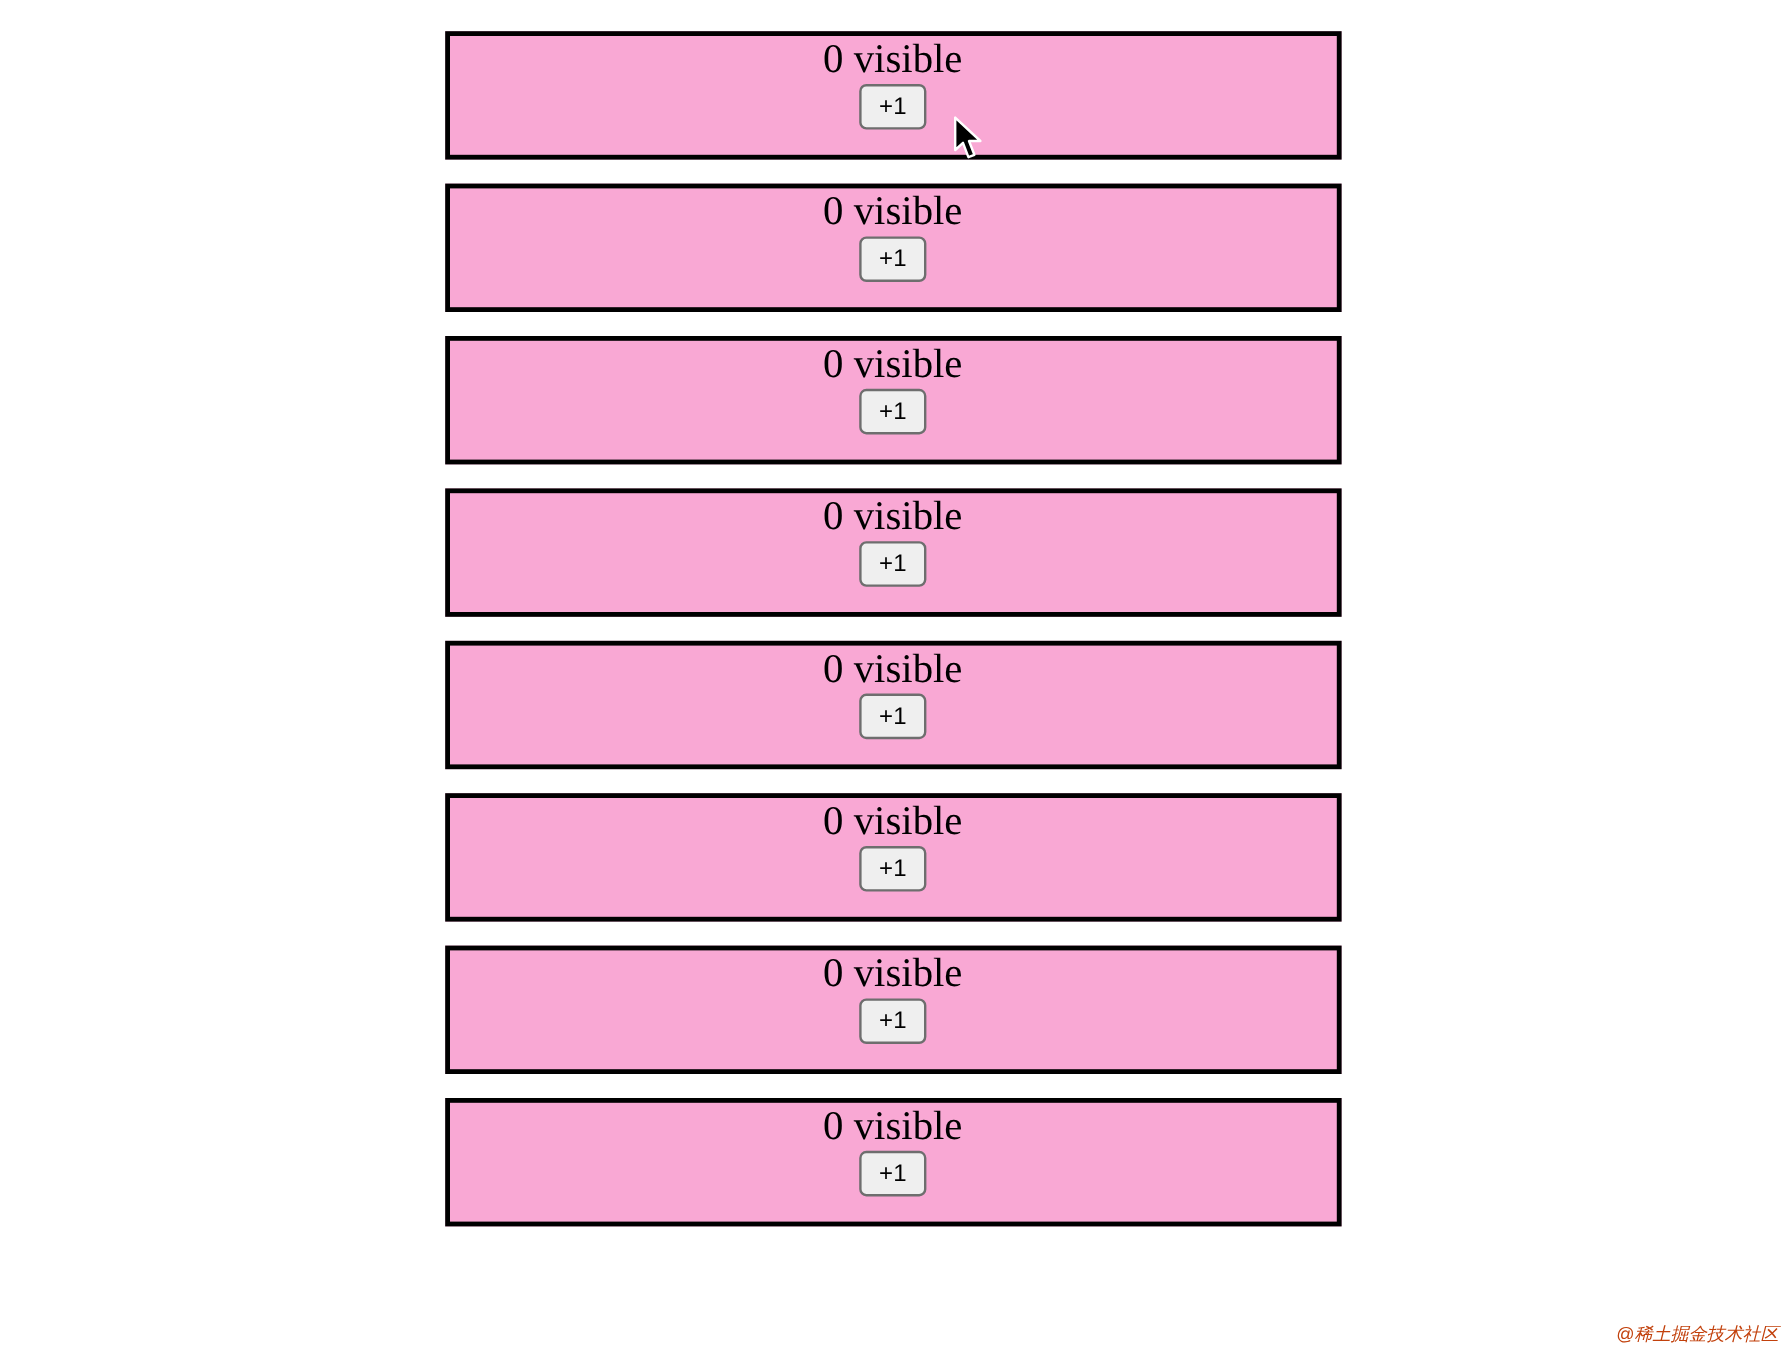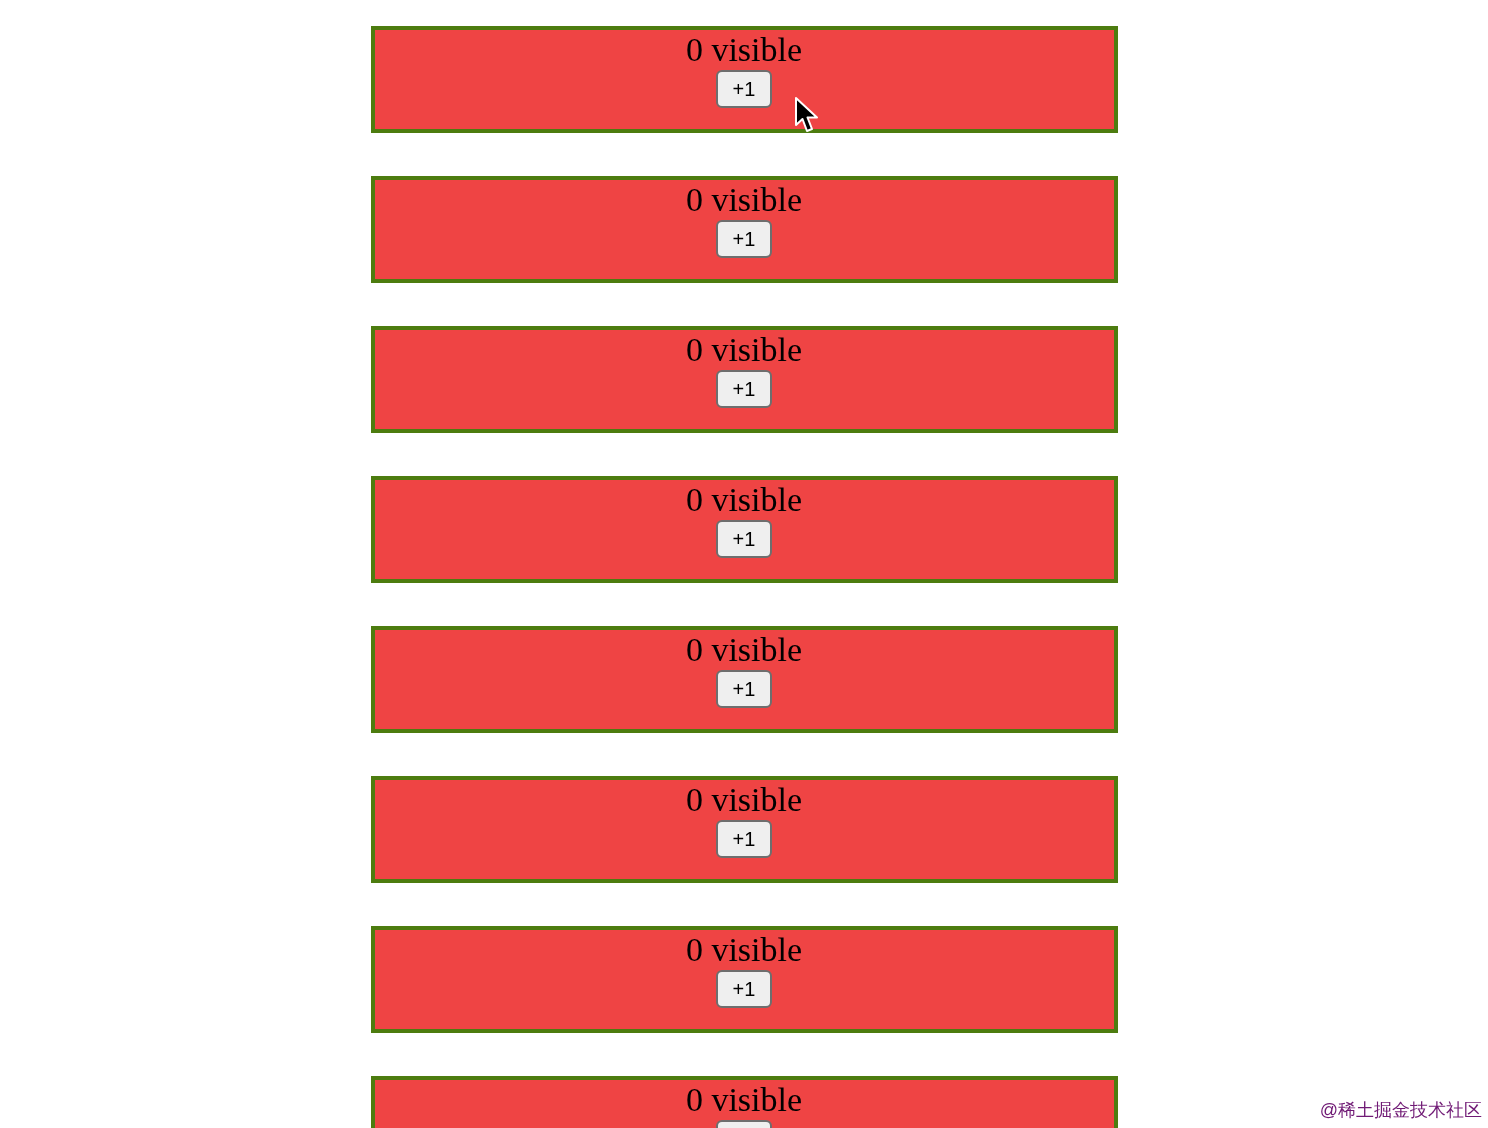--- a/index.html
+++ b/index.html
@@ -10,23 +10,23 @@
     overflow: hidden;
     font-family: "Liberation Serif", serif;
     position: relative;
   }
   .box-list {
     padding-top: 26px;
   }
   .box {
     width: 739px;
     height: 97px;
-    margin: 0 auto 43px auto;
-    border: 4px solid #4d7c0f;
-    background: #ef4444;
+    margin: 0 auto 20px auto;
+    border: 4px solid #000000;
+    background: #f9a8d4;
     display: flex;
     flex-direction: column;
     align-items: center;
     justify-content: flex-start;
     padding-top: 2px;
     box-sizing: content-box;
   }
   .count {
     font-family: "Liberation Serif", serif;
     font-size: 34px;
@@ -45,23 +45,24 @@
     border: 2px solid #6e6e6e;
     border-radius: 6px;
     padding: 5px 15px;
     cursor: pointer;
   }
   .watermark {
     position: absolute;
     right: 6px;
     bottom: 6px;
     font-family: "Liberation Sans", sans-serif;
-    font-size: 18px;
-    color: #701a75;
+    font-size: 15px;
+    color: #c2410c;
     white-space: nowrap;
+    font-style: italic;
   }
   .cursor {
     position: absolute;
     left: 794px;
     top: 96px;
     pointer-events: none;
   }
 </style>
 </head>
 <body>

